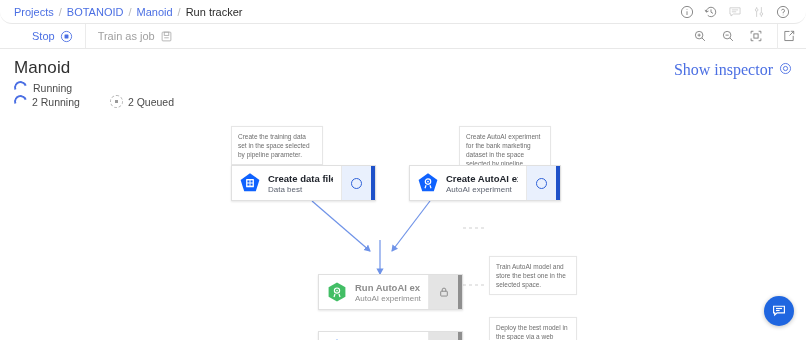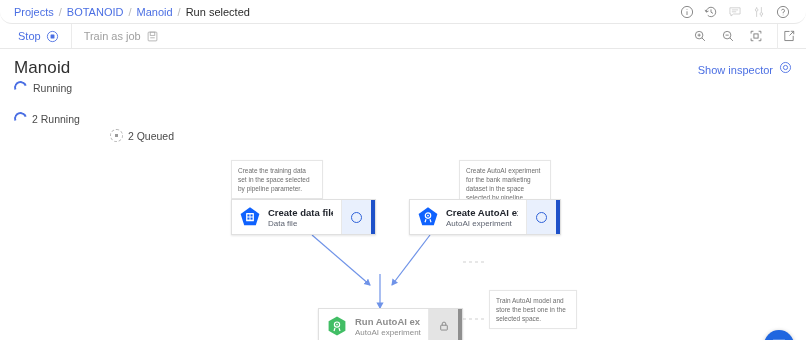--- a/index.html
+++ b/index.html
@@ -52,21 +52,21 @@
     background: #fff;
   }
   .tool-action {
     display: flex; align-items: center; gap: 5px;
     font-size: 11px;
     padding: 0 12px;
     height: 100%;
     cursor: pointer;
     white-space: nowrap;
   }
-  .tool-action.primary { color: #4b6fe3; padding-left: 18px; }
+  .tool-action.primary { color: #4b6fe3; padding-left: 32px; }
   .tool-action.muted { color: #a0a0a0; border-left: 1px solid #ebebeb; cursor: default; }
   .tool-action svg { display: block; }
   .toolbar .icon-btn { margin-left: 0; margin-right: 6px; }
   .toolbar-right { display: flex; align-items: center; }
   .tb-divider { width: 1px; height: 25px; background: #ebebeb; margin-left: 4px; }
 
   
   .page-header {
     position: relative;
     padding: 9px 14px 0 14px;
@@ -80,21 +80,21 @@
     letter-spacing: .1px;
   }
   .status-line {
     display: flex; align-items: center; gap: 6px;
     margin-top: 3px;
     font-size: 10.5px;
     color: #4a4a4a;
   }
   .status-line.second { gap: 8px; margin-top: 1px; }
   .status-chip { display: flex; align-items: center; gap: 5px; font-size: 10.5px; color: #4a4a4a; }
-  .status-chip + .status-chip { margin-left: 22px; margin-top: 34px; }
+  .status-chip + .status-chip { margin-left: 22px; }
 
   .spinner {
     width: 13px; height: 13px;
     border-radius: 50%;
     border: 2px solid #4b6fe3;
     border-right-color: transparent;
     border-bottom-color: transparent;
     transform: rotate(25deg);
     flex: none;
   }
@@ -110,23 +110,24 @@
     position: absolute;
     left: 4px; top: 4px;
     width: 3px; height: 3px;
     background: #9a9a9a;
   }
 
   .show-inspector {
     position: absolute;
     right: 14px; top: 12px;
     display: flex; align-items: flex-end; gap: 6px;
-    font-size: 11px;
+    font-size: 16px;
     color: #4b6fe3;
     cursor: pointer;
+    font-family: Liberation Serif, serif;
   }
 
   
   .canvas {
     position: relative;
     width: 806px;
     height: 228px;
     background: #fff;
   }
   .canvas svg.edges {
@@ -220,21 +221,21 @@
 </head>
 <body>
 
 <div class="breadcrumb-bar">
   <span class="crumb">Projects</span>
   <span class="crumb-sep">/</span>
   <span class="crumb">BOTANOID</span>
   <span class="crumb-sep">/</span>
   <span class="crumb">Manoid</span>
   <span class="crumb-sep">/</span>
-  <span class="crumb current">Run selected</span>
+  <span class="crumb current">Run tracker</span>
 
   <span class="bar-spacer"></span>
 
   <span class="icon-btn">
     <svg width="14" height="14" viewBox="0 0 16 16" fill="none" stroke="currentColor" stroke-width="1">
       <circle cx="8" cy="8" r="6.4"></circle>
         <line x1="8" y1="7.2" x2="8" y2="11.4"></line>
         <circle cx="8" cy="4.9" r=".55" fill="currentColor" stroke="none"></circle>
     </svg>
   </span>
@@ -388,21 +389,21 @@
         <path d="M12 2.2 L21.4 9 L17.8 20.2 L6.2 20.2 L2.6 9 Z" fill="#0f62fe"></path>
         <rect x="8.1" y="7.9" width="7.8" height="8.4" rx=".6" fill="#ffffff"></rect>
         <rect x="9.4" y="9.4" width="2.1" height="2.1" fill="#0f62fe"></rect>
         <rect x="12.5" y="9.4" width="2.1" height="2.1" fill="#0f62fe"></rect>
         <rect x="9.4" y="12.5" width="2.1" height="2.1" fill="#0f62fe"></rect>
         <rect x="12.5" y="12.5" width="2.1" height="2.1" fill="#0f62fe"></rect>
       </svg>
     </div>
     <div class="node-text">
       <div class="node-title">Create data file</div>
-      <div class="node-sub">Data file</div>
+      <div class="node-sub">Data best</div>
     </div>
     <div class="node-status active">
       <span class="ring"></span>
     </div>
     <div class="node-edge active"></div>
   </div>
 
   <div class="node" style="left:409px; top:57px; width:152px;">
     <div class="node-ico">
       <svg width="24" height="24" viewBox="0 0 24 24">

